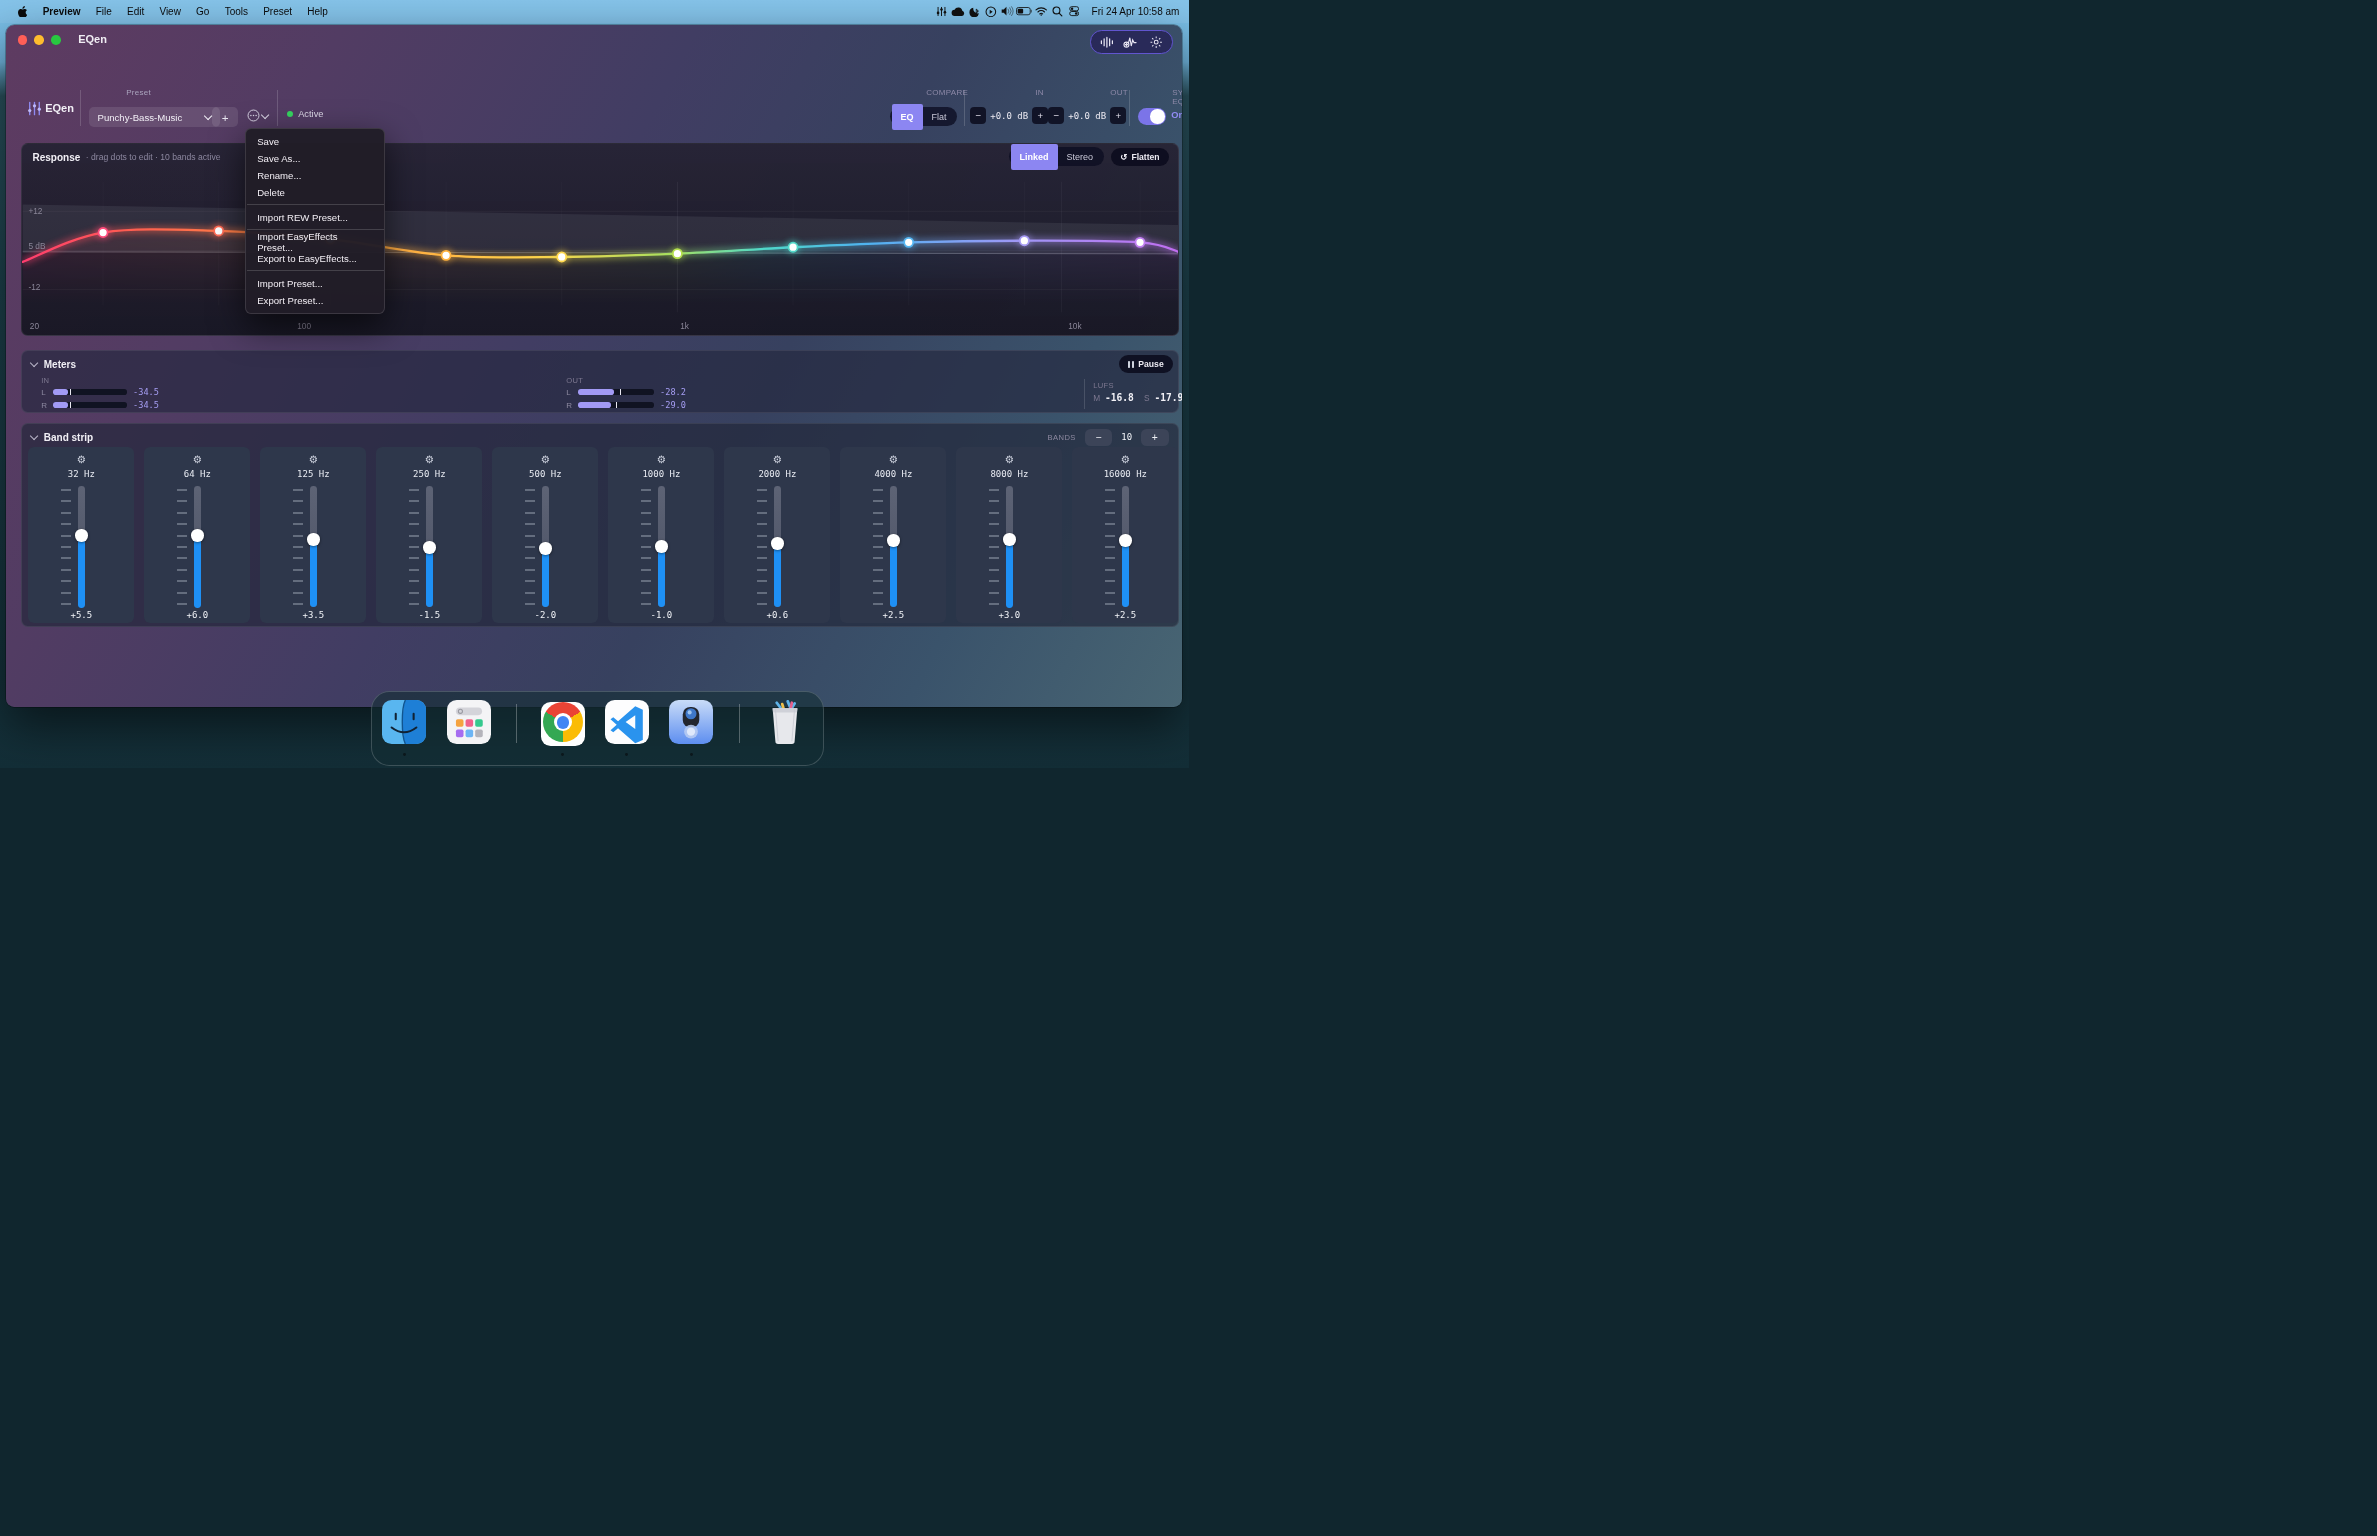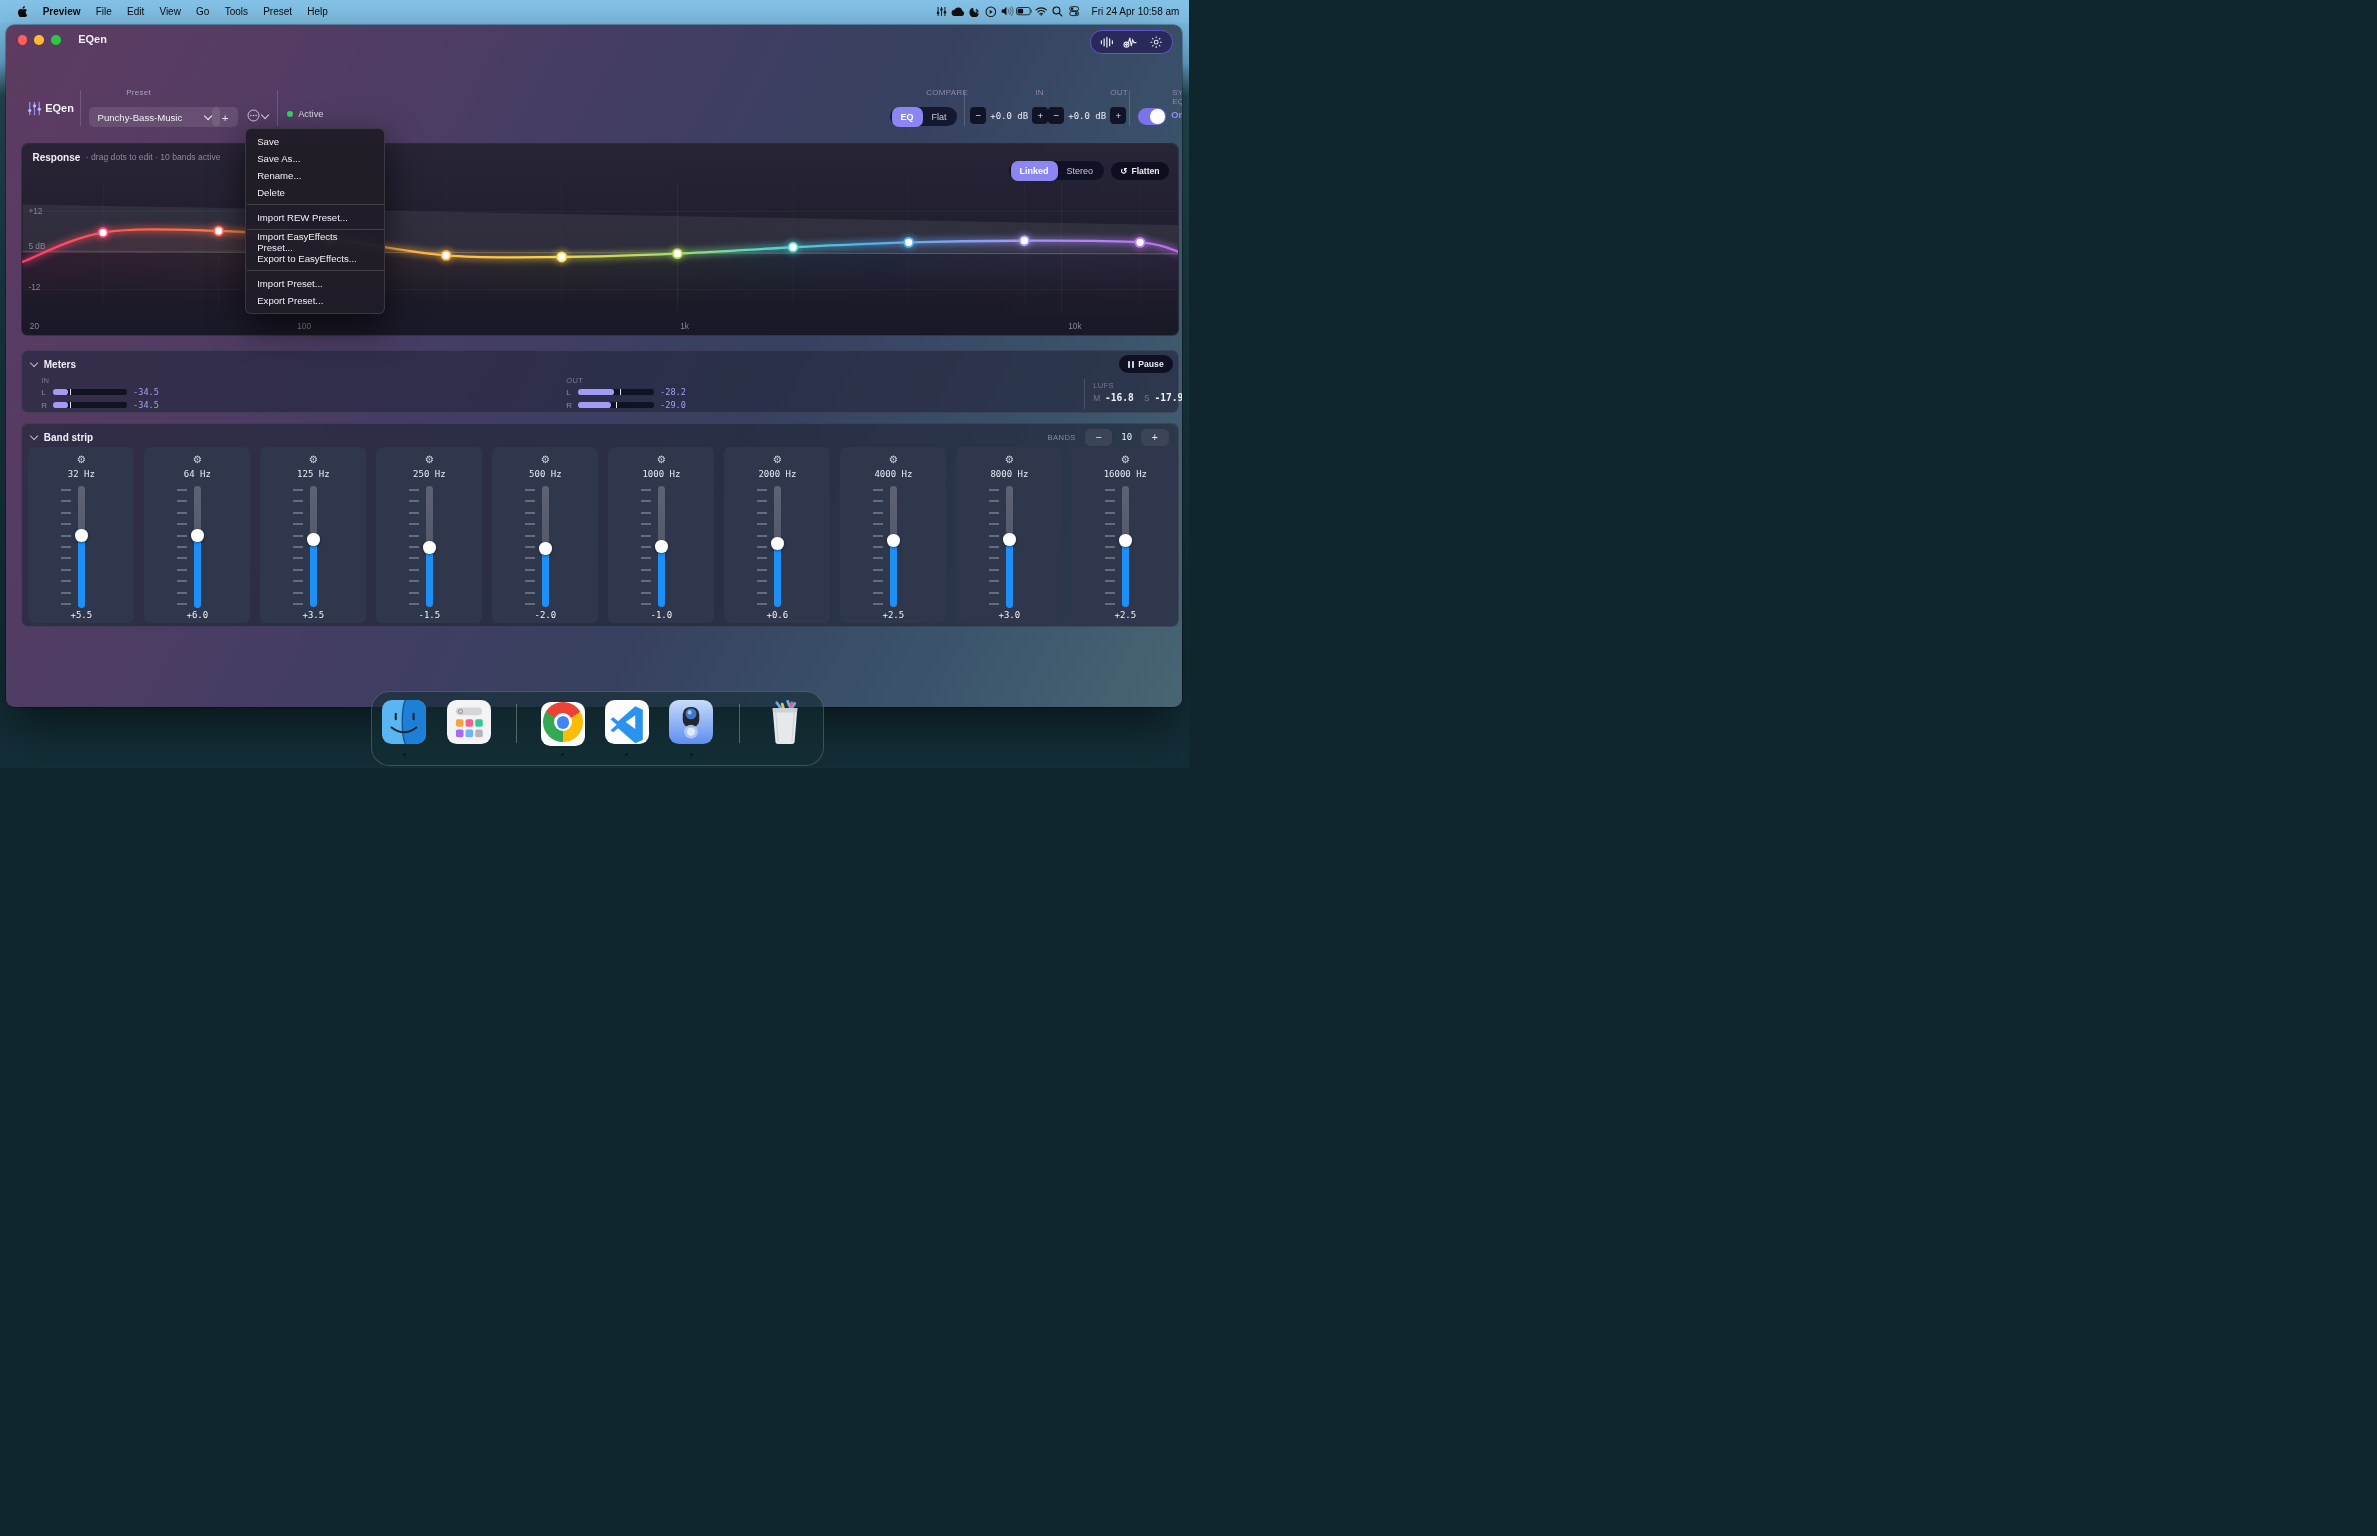--- a/index.html
+++ b/index.html
@@ -48,38 +48,38 @@
                  font-size:9.6px;padding:0 8.3px;justify-content:space-between;cursor:default;}
   #add-preset{position:absolute;left:206px;top:23.4px;width:26px;height:20px;border-radius:4.8px;
               background:rgba(255,255,255,.10);color:#e8e5f0;font-size:11.7px;display:flex;
               align-items:center;justify-content:center;}
   #preset-more{position:absolute;left:241px;top:25px;display:flex;align-items:center;gap:2.8px;color:#d8d4e4;}
   .chev{display:inline-block;width:4.8px;height:4.8px;border-left:1.2px solid currentColor;border-bottom:1.2px solid currentColor;transform:rotate(-45deg) translateY(-1.4px);}
   #active-wrap{position:absolute;left:281px;top:25px;display:flex;align-items:center;gap:4.8px;}
   #active-dot{width:6.2px;height:6.2px;border-radius:50%;background:#35d45f;}
   #active-label{font-size:9.3px;color:#dcd9e6;}
   .seg{display:flex;align-items:center;background:rgba(12,13,33,.78);border-radius:10.3px;height:19px;padding:1.4px;box-sizing:border-box;}
-  .seg .opt{height:20px;border-radius:7px;display:flex;align-items:center;padding:0 9px;font-size:9px;color:#c9c8d8;}
+  .seg .opt{height:26px;border-radius:2px;display:flex;align-items:center;padding:0 9px;font-size:9px;color:#c9c8d8;}
   .seg .opt.sel{background:#8c86f2;color:#fff;font-weight:700;}
   #compare-seg{position:absolute;left:884px;top:23.4px;}
   .stepper{position:absolute;top:23.4px;display:flex;align-items:center;gap:4.1px;}
   .step-btn{width:16px;height:17px;border-radius:4.1px;background:rgba(10,11,28,.85);color:#e5e2ee;
             display:flex;align-items:center;justify-content:center;font-size:9.6px;}
   .step-val{font-size:9px;color:#eceaf2;}
   #sys-toggle{position:absolute;left:1132px;top:24px;width:28px;height:17px;border-radius:9px;background:#7b74e8;}
   #sys-knob{position:absolute;right:1.4px;top:1.4px;width:14.4px;height:14.4px;border-radius:50%;background:#fff;}
   #sys-on{position:absolute;left:1165px;top:26px;font-size:9.3px;font-weight:700;color:#928cf4;}
 
   
   .panel{position:absolute;left:15px;width:1158px;border-radius:6.9px;border:0.7px solid rgba(255,255,255,.08);box-sizing:border-box;}
   #response-panel{top:118px;height:193px;background:linear-gradient(180deg,rgba(38,35,52,.95),rgba(24,23,36,.97));overflow:hidden;}
   .panel-head{position:absolute;left:10.3px;top:7.6px;display:flex;align-items:center;gap:5.5px;color:#f1eff5;}
   .panel-title{font-size:10px;font-weight:700;}
   .panel-sub{font-size:8.6px;color:#8d88a0;}
-  #resp-controls{position:absolute;right:9.6px;top:17px;display:flex;gap:7.6px;align-items:center;}
+  #resp-controls{position:absolute;right:9.6px;top:3px;display:flex;gap:7.6px;align-items:center;}
   .pill-btn{height:18px;border-radius:9px;background:rgba(10,11,28,.85);color:#eceaf2;display:flex;
             align-items:center;gap:4.1px;padding:0 9px;font-size:8.6px;font-weight:700;}
   #resp-svg{position:absolute;left:0;top:0;}
   .axis-lab{position:absolute;font-size:8.3px;color:#8a8698;}
 
   
   #preset-menu{position:absolute;left:239px;top:103px;width:138px;border-radius:6.2px;z-index:50;
                background:rgba(33,29,39,.97);border:0.7px solid rgba(255,255,255,.12);
                box-shadow:0 12.4px 34px rgba(0,0,0,.6);padding:4.1px 0;}
   .menu-item{height:17px;display:flex;align-items:center;padding:0 11px;font-size:9.6px;color:#f2eef4;}

